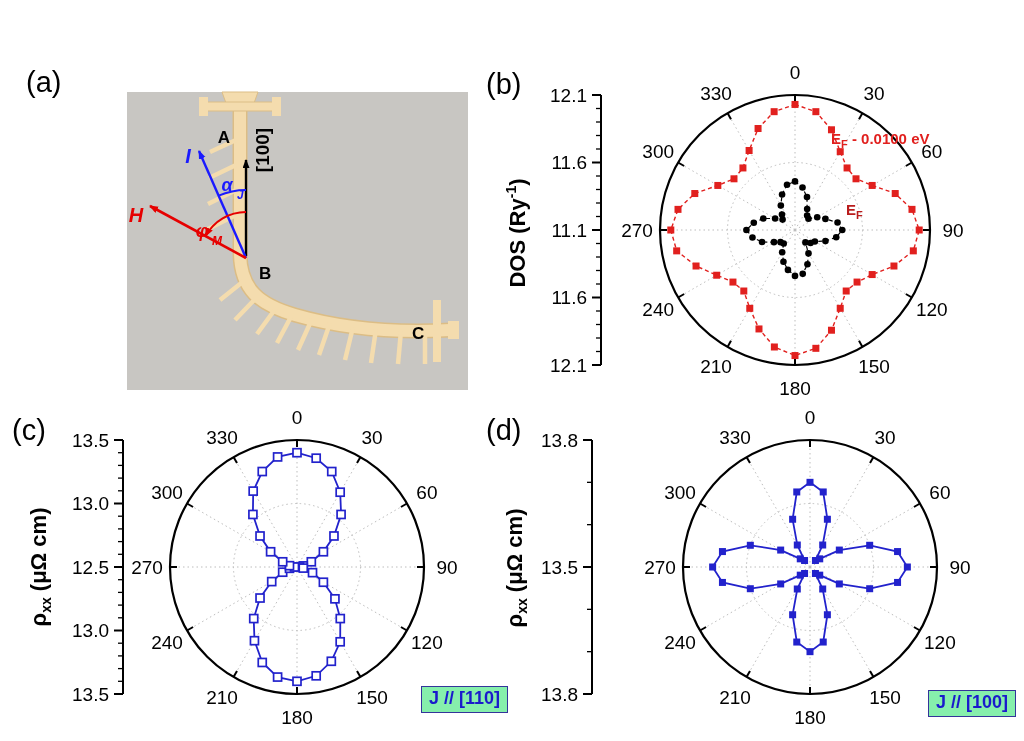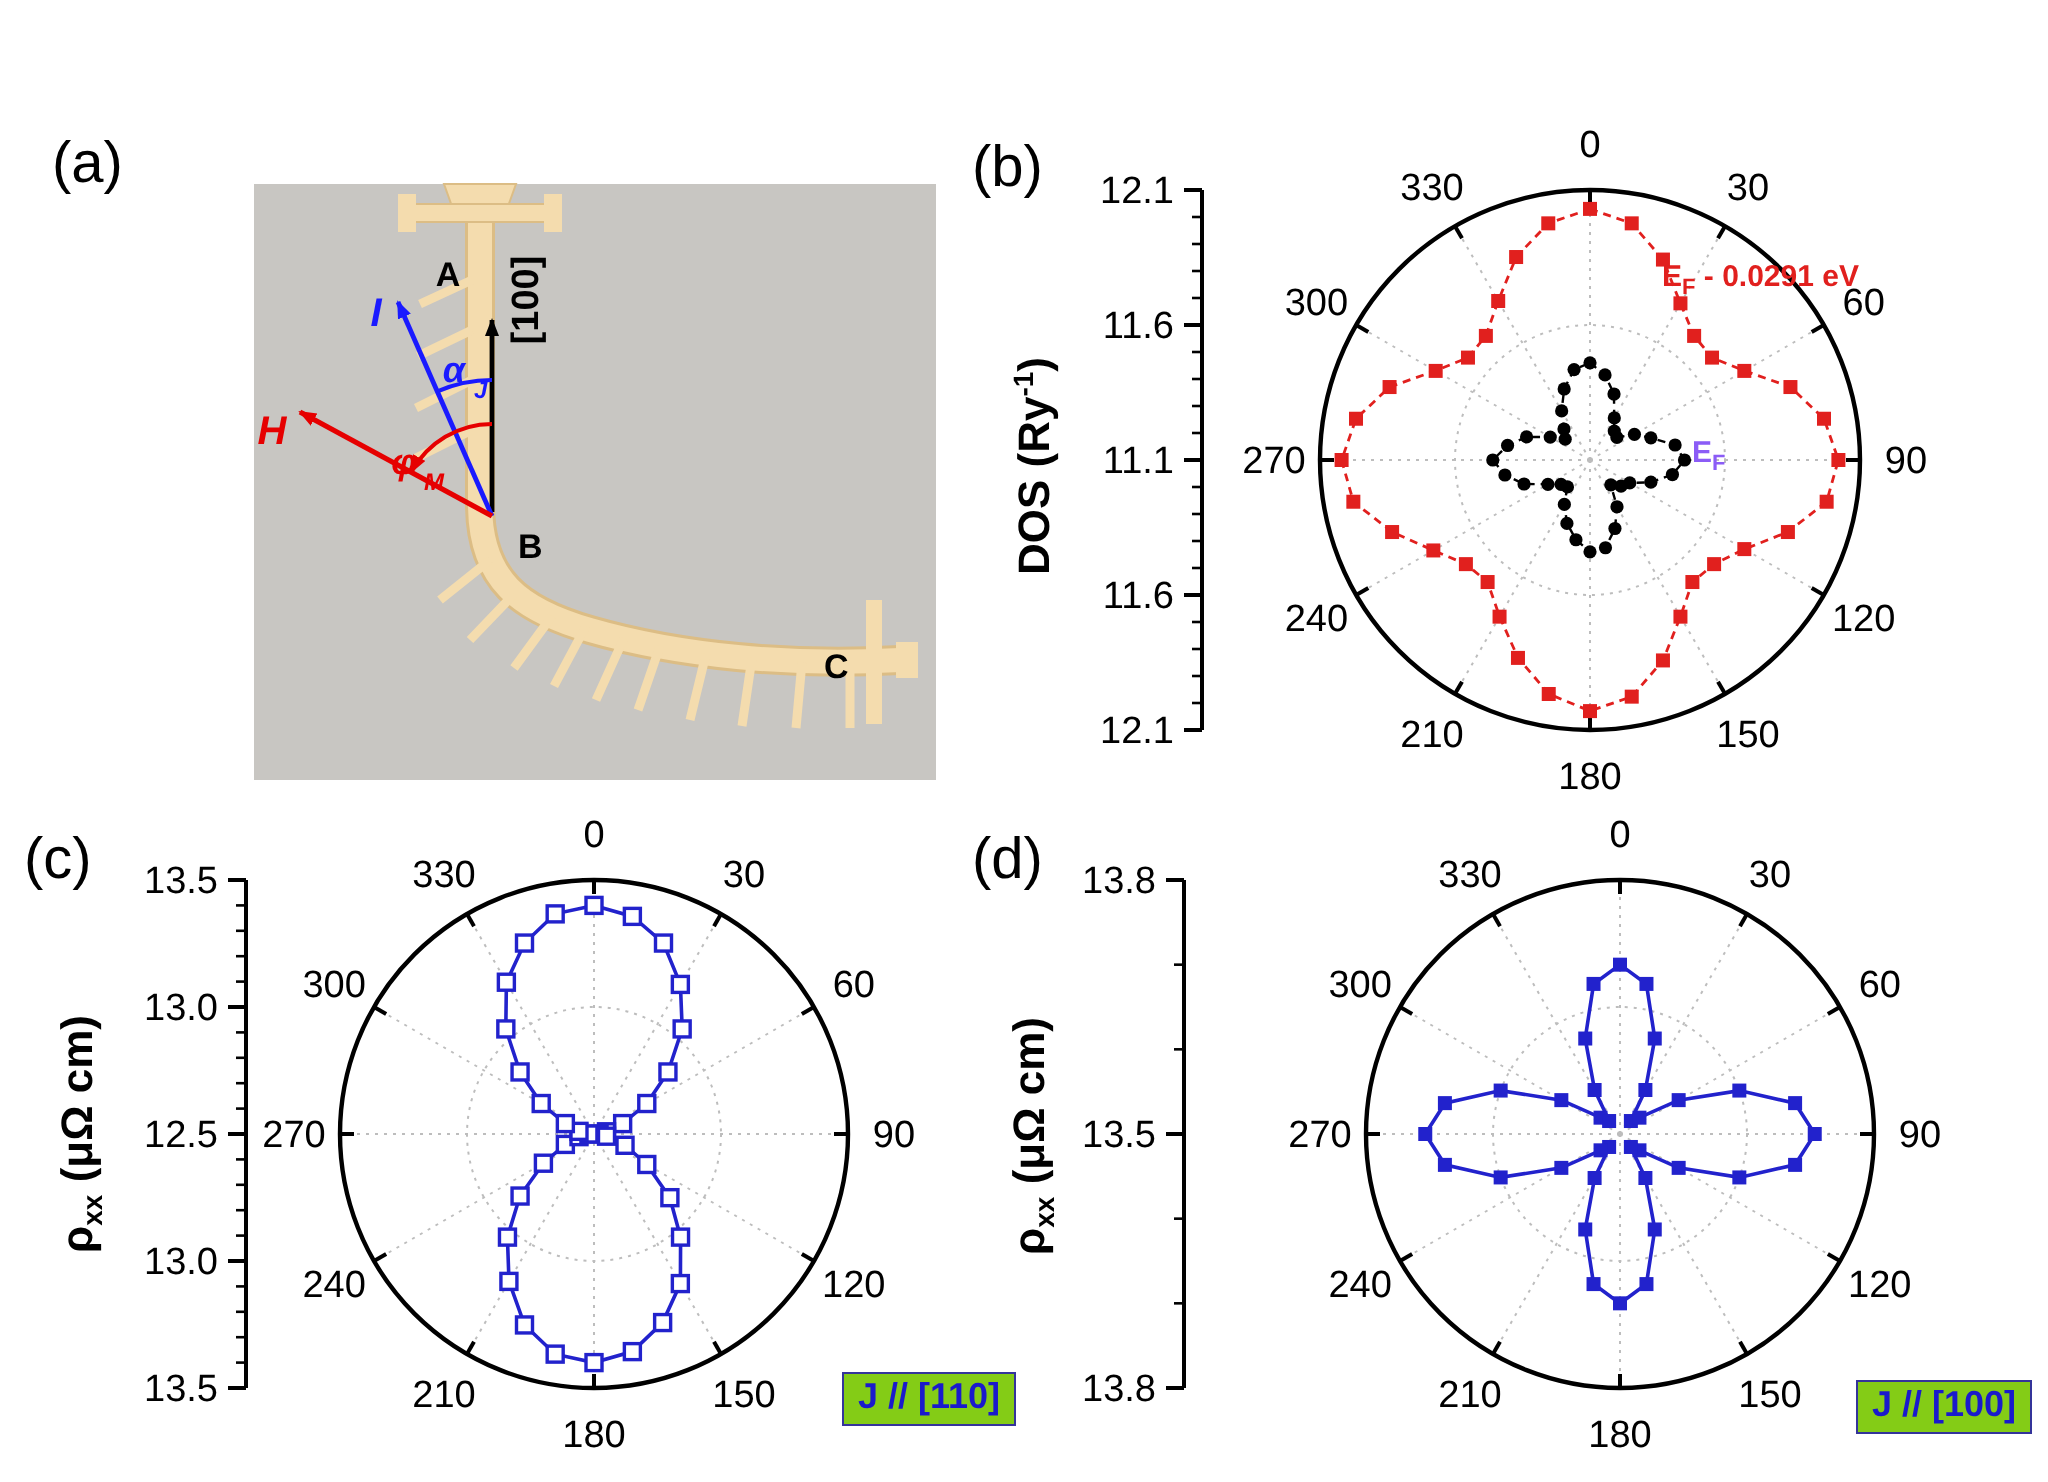--- a/index.html
+++ b/index.html
@@ -7,21 +7,21 @@
   #fig{position:relative;width:1024px;height:741px;background:#fff;overflow:hidden;}
   #fig > svg{position:absolute;left:0;top:0;}
   svg text{font-family:"Liberation Sans",sans-serif;}
   .plabel{position:absolute;font-size:29px;color:#000;}
   .ytitle{position:absolute;font-size:22px;font-weight:700;white-space:nowrap;color:#000;
           transform:translate(-50%,-50%) rotate(-90deg);}
   .ytitle sup,.ytitle sub{font-size:14px;}
   .ef-label{position:absolute;font-size:15px;font-weight:700;white-space:nowrap;}
   .ef-label sub{font-size:11px;}
   .legend{position:absolute;border:1.6px solid #34349a;padding:1px 7px 3px 7px;font-size:18px;
-          font-weight:700;color:#1a1acc;background:#84cc16;white-space:nowrap;}
+          font-weight:700;color:#1a1acc;background:#86efac;white-space:nowrap;}
 </style>
 </head>
 <body>
 
 <div id="fig">
   <svg id="main-svg" width="1024" height="741" viewBox="0 0 1024 741">
     <defs>
       <marker id="arrK" markerWidth="10" markerHeight="10" refX="8" refY="3.5" orient="auto" markerUnits="userSpaceOnUse">
         <path d="M0,0 L9,3.5 L0,7 Z" fill="#000"></path>
       </marker>
@@ -409,18 +409,18 @@
 
   <div class="plabel" style="left:26px;top:66px">(a)</div>
   <div class="plabel" style="left:486px;top:68px">(b)</div>
   <div class="plabel" style="left:12px;top:414px">(c)</div>
   <div class="plabel" style="left:486px;top:414px">(d)</div>
 
   <div class="ytitle" style="left:517px;top:233px"><span>DOS (Ry</span><sup>-1</sup><span>)</span></div>
   <div class="ytitle" style="left:40px;top:567px"><span>ρ</span><sub>xx</sub><span> (μΩ cm)</span></div>
   <div class="ytitle" style="left:516px;top:568px"><span>ρ</span><sub>xx</sub><span> (μΩ cm)</span></div>
 
-  <div class="ef-label" style="left:831px;top:130px;color:#e1201e"><span>E</span><sub>F</sub><span> - 0.0291 eV</span></div>
-  <div class="ef-label" style="left:846px;top:218px;color:#8b5cf6"><span>E</span><sub>F</sub></div>
+  <div class="ef-label" style="left:831px;top:130px;color:#e1201e"><span>E</span><sub>F</sub><span> - 0.0100 eV</span></div>
+  <div class="ef-label" style="left:846px;top:201px;color:#b91c1c"><span>E</span><sub>F</sub></div>
 
   <div class="legend" style="left:421px;top:686px"><span>J // [110]</span></div>
   <div class="legend" style="left:928px;top:690px"><span>J // [100]</span></div>
 </div>
 
 </body></html>

